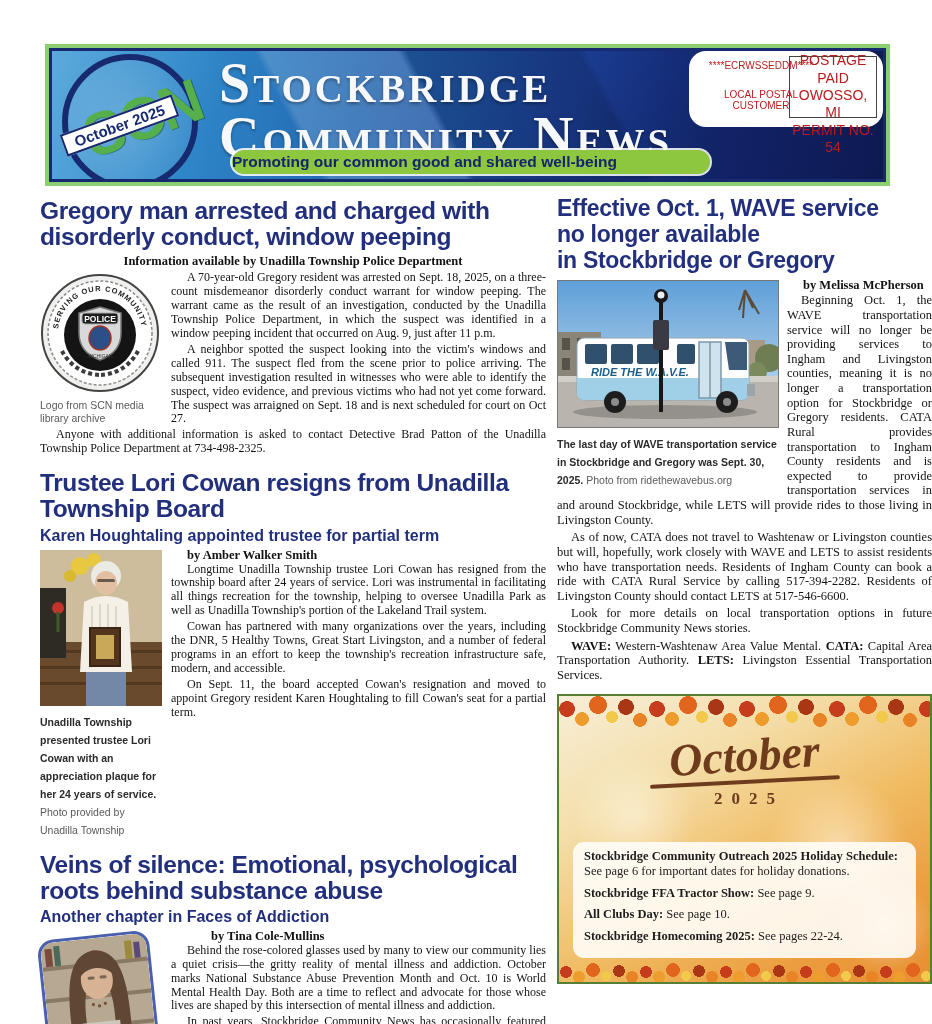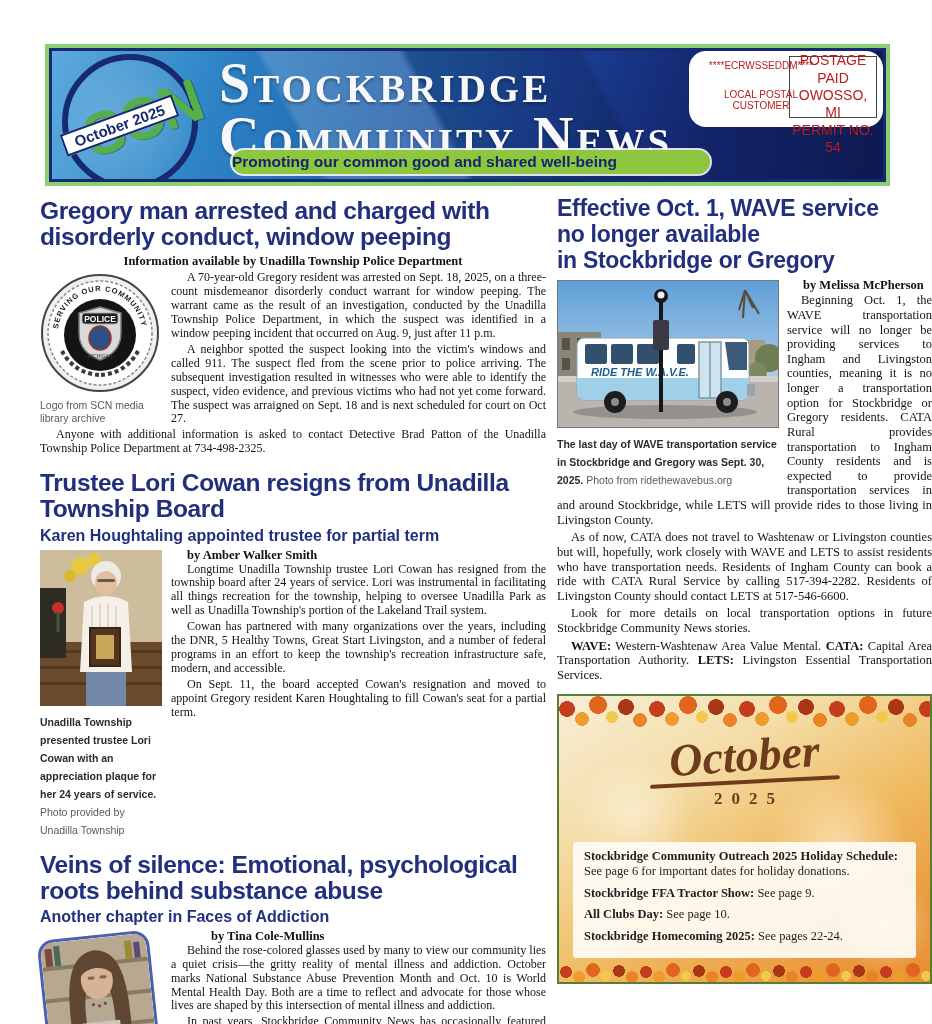--- a/index.html
+++ b/index.html
@@ -119,21 +119,21 @@
       radial-gradient(circle 6px at 73px 15px,#e88326 97%,transparent);
     background-size:80px 20px;background-repeat:repeat-x;}
   .promo-month{position:relative;text-align:center;margin-top:2px;
     font-family:"Liberation Serif",serif;font-style:italic;font-weight:700;font-size:46px;
     color:#6f3b1d;transform:rotate(-4deg);line-height:1.05;}
   .promo-swoosh{width:190px;height:4px;background:#6f3b1d;border-radius:2px;margin:0 auto;
     transform:rotate(-3deg);}
   .promo-year{position:relative;text-align:center;font-family:"Liberation Serif",serif;
     font-weight:700;font-size:17px;color:#6f3b1d;letter-spacing:9px;padding-left:9px;margin-top:5px;}
   .promo-list{position:absolute;left:14px;right:14px;top:146px;bottom:24px;
-    background:rgba(255,253,248,0.9);border-radius:3px;padding:7px 11px;box-sizing:border-box;}
+    background:rgba(255,253,248,0.9);border-radius:11px;padding:7px 11px;box-sizing:border-box;}
   .promo-item{font-size:12.5px;line-height:1.24;color:#1d1d1d;margin:0 0 6px;}
   .promo-item b{font-weight:700;}
 </style>
 </head>
 <body>
 
 <header class="masthead">
   <div class="mast-inner">
     <div class="scn-logo">
       <span class="scn-acronym">SCN</span>

